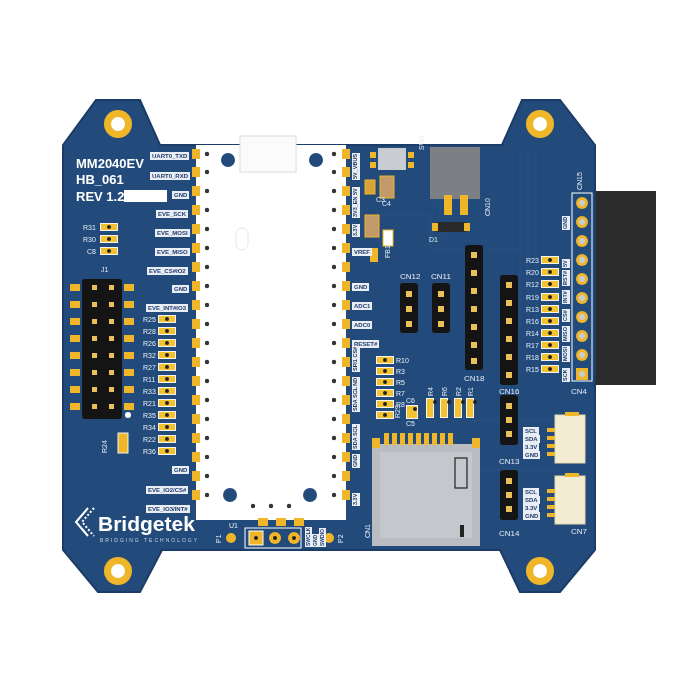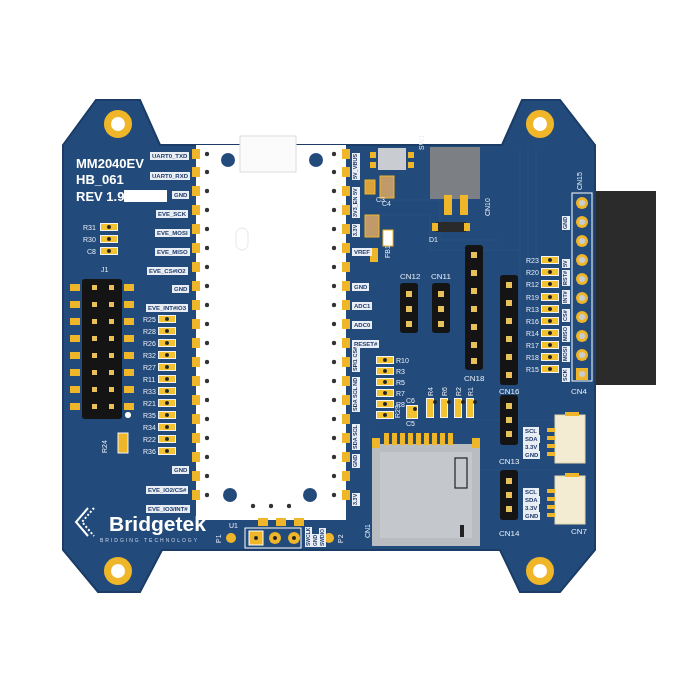--- a/index.html
+++ b/index.html
@@ -317,23 +317,23 @@
   <rect x="124" y="190" width="43" height="12" fill="#ffffff"></rect>
 
   <g fill="none" stroke="#ffffff" stroke-width="2">
     <path d="M88,508 L76,522 L88,536"></path>
     <path d="M94,508 L82,522 L94,536" stroke-dasharray="2 2"></path>
   </g>
 </svg>
 
 <div class="silk" style="left:76px;top:157px;font-size:13px;">MM2040EV</div>
 <div class="silk" style="left:76px;top:173px;font-size:13px;">HB_061</div>
-<div class="silk" style="left:76px;top:190px;font-size:13px;">REV 1.9</div>
-
-<div class="brand" style="left:109px;top:512px;font-size:21px;">Bridgetek</div>
+<div class="silk" style="left:76px;top:190px;font-size:13px;">REV 1.2</div>
+
+<div class="brand" style="left:98px;top:512px;font-size:21px;">Bridgetek</div>
 <div class="brand-sub" style="left:100px;top:537px;">BRIDGING TECHNOLOGY</div>
 
 <div class="lbl-box" style="left:150px;top:152px;">UART0_TXD</div>
 <div class="lbl-box" style="left:150px;top:172px;">UART0_RXD</div>
 <div class="lbl-box" style="left:172px;top:191px;">GND</div>
 <div class="lbl-box" style="left:156px;top:210px;">EVE_SCK</div>
 <div class="lbl-box" style="left:155px;top:229px;">EVE_MOSI</div>
 <div class="lbl-box" style="left:155px;top:248px;">EVE_MISO</div>
 <div class="lbl-box" style="left:147px;top:267px;">EVE_CS#IO2</div>
 <div class="lbl-box" style="left:172px;top:285px;">GND</div>

